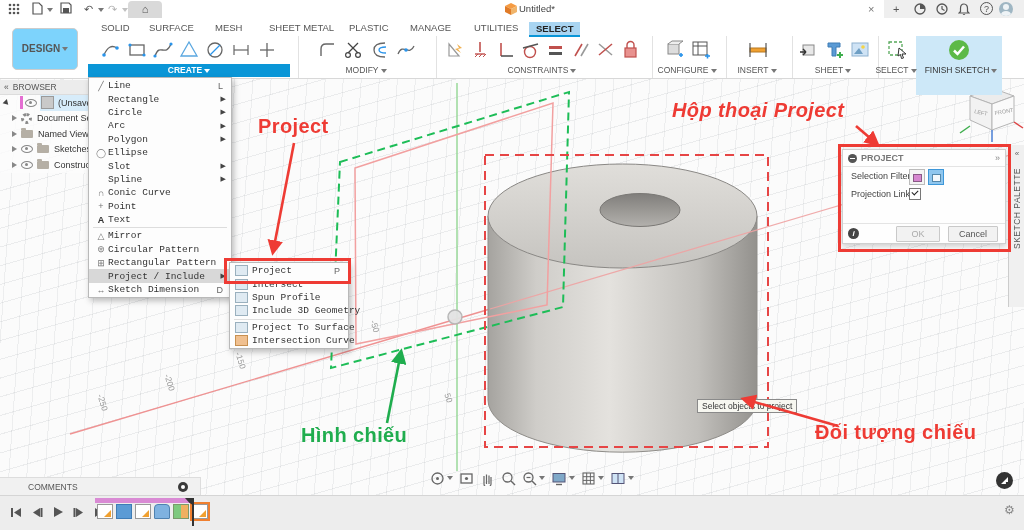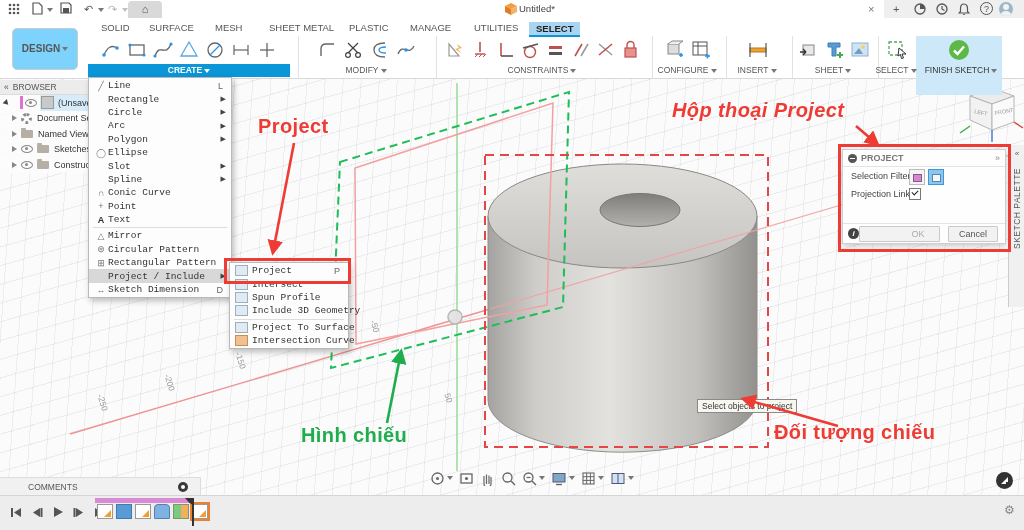--- a/index.html
+++ b/index.html
@@ -90,21 +90,21 @@
   .cursor-glyph{width:0;height:0;border-left:4px solid #fff;border-top:3px solid transparent;border-bottom:3px solid transparent;transform:rotate(20deg);}
   .filt{position:absolute;top:2px;width:14px;height:14px;border:1px solid #bbb;background:#f4f4f4;}
   .filt .fsq{position:absolute;left:3px;top:4px;width:7px;height:6px;background:#d687d0;border:1px solid #8a5a87;}
   .filt.sel{background:#8fc6ee;border:1px solid #3d97d9;}
   .filt.sel .fsq{background:#f4f8fb;border-color:#5588aa;}
   .checkbox{width:10px;height:10px;border:1px solid #777;background:#fff;position:relative;}
   .checkbox::after{content:"";position:absolute;left:2px;top:1px;width:5px;height:3px;border-left:1.6px solid #222;
       border-bottom:1.6px solid #222;transform:rotate(-45deg);}
   #dialog-footer{position:absolute;left:0;right:0;bottom:0;height:19px;border-top:1px solid #e4e4e4;display:flex;align-items:center;padding:0 5px;}
   .dbtn{height:14px;border:1px solid #c9c9c9;background:#f2f2f2;font-size:9px;display:flex;align-items:center;justify-content:center;border-radius:1px;}
-  #ok-btn{width:42px;color:#aaa;margin-left:auto;padding-left:37px;}
+  #ok-btn{width:42px;color:#aaa;margin-left:auto;}
   #cancel-btn{width:48px;color:#555;margin-left:8px;margin-right:2px;}
   .icircle{width:11px;height:11px;border-radius:50%;background:#444;color:#fff;font-size:8px;text-align:center;line-height:11px;font-style:italic;font-weight:bold;}
   
   #palette{left:1008px;top:145px;width:16px;height:162px;background:#f0f0f0;border-left:1px solid #ccc;z-index:4;
       display:flex;flex-direction:column;align-items:center;}
   #palette .vtext{writing-mode:vertical-rl;transform:rotate(180deg);font-size:8.5px;color:#555;letter-spacing:.5px;margin-top:10px;}
   
   #navbar{left:430px;top:468px;height:20px;display:flex;align-items:center;gap:6px;z-index:5;}
   .navic{display:flex;align-items:center;}
   #comments{left:0;top:477px;width:200px;height:17px;background:#f1f1f1;border:1px solid #ddd;border-left:none;
@@ -616,21 +616,21 @@
   </div>
 </div>
 
 <div id="palette" class="abs">
   <span style="font-size:8px;color:#666;margin-top:4px;">«</span>
   <span class="vtext">SKETCH PALETTE</span>
 </div>
 
 <div class="ann" style="left:258px;top:115px;">Project</div>
 <div class="ann" style="left:672px;top:99px;font-style:italic;">Hộp thoại Project</div>
-<div class="ann" style="left:774px;top:421px;text-align:right;">Đối tượng chiếu</div>
+<div class="ann" style="left:815px;top:421px;text-align:right;">Đối tượng chiếu</div>
 <div class="ann green" style="left:301px;top:424px;">Hình chiếu</div>
 
 <svg id="ann-svg" class="abs" width="1024" height="530" viewBox="0 0 1024 530">
   <line x1="294" y1="143" x2="273" y2="252" stroke="#ee3b34" stroke-width="2.6" marker-end="url(#ra2)"></line>
   <line x1="856" y1="126" x2="877" y2="144" stroke="#ee3b34" stroke-width="2.6" marker-end="url(#ra2)"></line>
   <line x1="838" y1="426" x2="744" y2="399" stroke="#ee3b34" stroke-width="2.6" marker-end="url(#ra2)"></line>
   <line x1="387" y1="423" x2="401" y2="352" stroke="#1fad4e" stroke-width="2.6" marker-end="url(#ga2)"></line>
   <defs>
     <marker id="ra2" markerWidth="6" markerHeight="6" refX="4.5" refY="3" orient="auto">
         <path d="M0,0 L6,3 L0,6 Z" fill="#ee3b34"></path>

